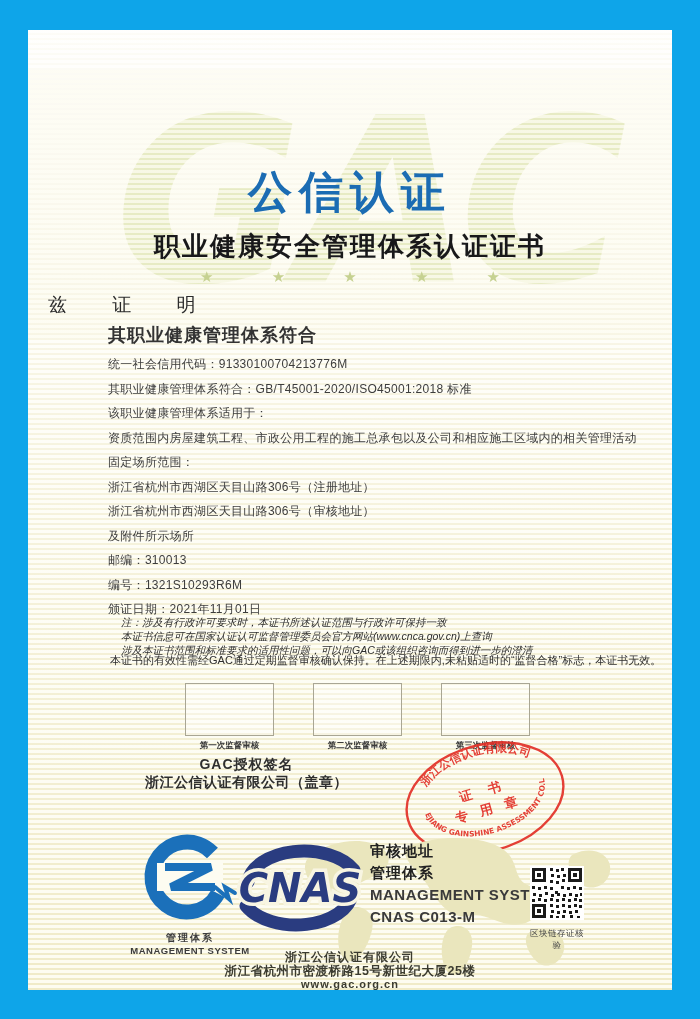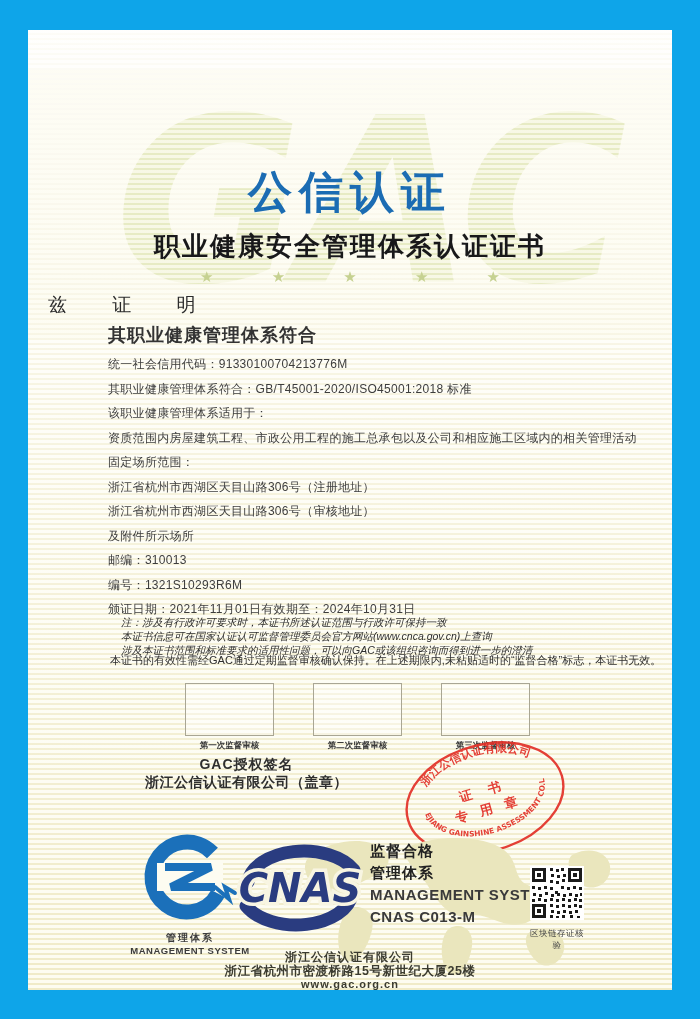--- a/index.html
+++ b/index.html
@@ -114,21 +114,20 @@
       <div class="info-line">该职业健康管理体系适用于：</div>
       <div class="info-line">资质范围内房屋建筑工程、市政公用工程的施工总承包以及公司和相应施工区域内的相关管理活动</div>
       <div class="info-line">固定场所范围：</div>
       <div class="info-line">浙江省杭州市西湖区天目山路306号（注册地址）</div>
       <div class="info-line">浙江省杭州市西湖区天目山路306号（审核地址）</div>
       <div class="info-line">及附件所示场所</div>
       <div class="info-line">邮编：310013</div>
       <div class="info-line">编号：1321S10293R6M</div>
       <div class="info-line dates-line">
         <span>颁证日期：2021年11月01日</span>
-        <span>有效期至：2024年10月31日</span>
       </div>
     </div>
 
     <div class="notes-block">
       <div class="note-line">注：涉及有行政许可要求时，本证书所述认证范围与行政许可保持一致</div>
       <div class="note-line">本证书信息可在国家认证认可监督管理委员会官方网站(www.cnca.gov.cn)上查询</div>
       <div class="note-line">涉及本证书范围和标准要求的适用性问题，可以向GAC或该组织咨询而得到进一步的澄清</div>
     </div>
     <div class="note4">本证书的有效性需经GAC通过定期监督审核确认保持。在上述期限内,未粘贴适时的“监督合格”标志，本证书无效。</div>
 
@@ -201,21 +200,21 @@
 
     <svg class="cnas-mark" width="132" height="96" viewBox="0 0 132 96">
       <g fill="none" stroke="#2a3c80" stroke-width="13" stroke-linecap="round">
         <path d="M14,42 A 56,34 0 0 1 120,30"></path>
         <path d="M118,54 A 56,34 0 0 1 12,66"></path>
       </g>
       <text x="66" y="62" text-anchor="middle" font-size="40" font-weight="900" font-style="italic" fill="#2a3c80" stroke="#f8f5e2" stroke-width="7" paint-order="stroke" font-family="'DejaVu Sans',sans-serif">CNAS</text>
     </svg>
 
     <div class="accr-text">
-      <div class="accr-cn">监督合格</div>
+      <div class="accr-cn">审核地址</div>
       <div class="accr-cn">管理体系</div>
       <div class="accr-en">MANAGEMENT SYSTEM</div>
       <div class="accr-en">CNAS C013-M</div>
     </div>
 
     <div class="qr-wrap">
       <svg width="54" height="54" viewBox="0 0 54 54">
         <rect width="54" height="54" fill="#ffffff"></rect>
         <g fill="#1a1a1a">
           <path d="M2,2 h14 v14 h-14 Z M5,5 v8 h8 v-8 Z" fill-rule="evenodd"></path>

